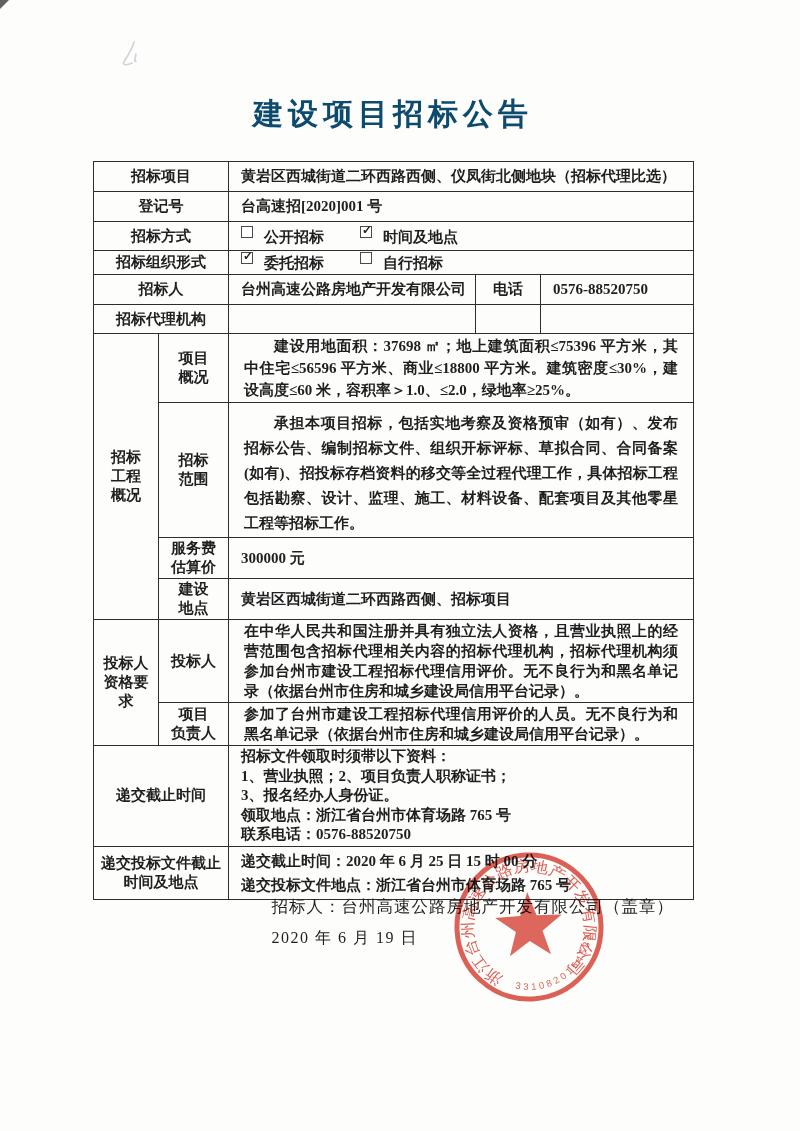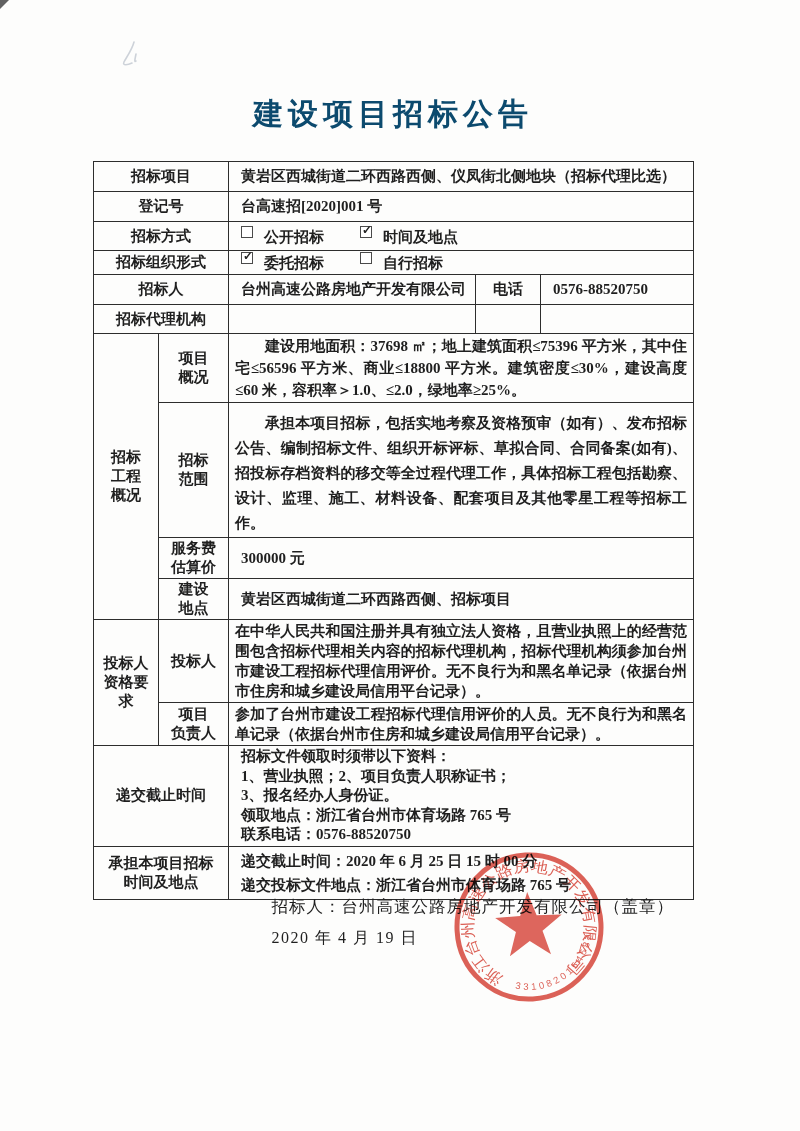--- a/index.html
+++ b/index.html
@@ -25,21 +25,21 @@
   td{
     border:1.6px solid #2d2d2d;padding:1px 6px;font-size:15px;
     vertical-align:middle;overflow:hidden;font-weight:bold;
   }
   td.lbl{text-align:center;padding:1px 2px;line-height:19px;}
   td.val{padding-left:12px;}
   .r1 td{height:30px}.r2 td{height:30px}.r3 td{height:29px}.r4 td{height:16px}
   .r5 td{height:30px}.r6 td{height:29px}
   td.h-overview{height:68px}td.h-scope{height:126px}td.h-fee{height:40px}td.h-site{height:39px}
   td.h-bidder{height:83px}td.h-manager{height:43px}td.h-pickup{height:100px}td.h-deadline{height:53px}
-  .para{text-align:justify;padding:1px 6px;}
+  .para{text-align:justify;padding:1px 15px;}
   .para.indent div:first-child{text-indent:2em;}
   .lh22{line-height:22px}.lh25{line-height:25px;padding-top:8px}.lh20{line-height:20px}
   .lines div{white-space:nowrap;}
   .cb{
     display:inline-block;width:12px;height:12px;border:1.5px solid #4a4a4a;
     vertical-align:4px;margin-right:11px;background:#fff;position:relative;
   }
   .cb .chk{
     position:absolute;left:1px;top:-3px;font-style:normal;font-size:12px;
     line-height:12px;color:#222;
@@ -183,34 +183,34 @@
         <div>招标文件领取时须带以下资料：</div>
         <div>1、营业执照；2、项目负责人职称证书；</div>
         <div>3、报名经办人身份证。</div>
         <div>领取地点：浙江省台州市体育场路 765 号</div>
         <div>联系电话：0576-88520750</div>
       </td>
     </tr>
 
     <tr>
       <td colspan="2" class="lbl h-deadline">
-        <div>承担本项目招标</div>
+        <div>递交投标文件截止</div>
         <div>时间及地点</div>
       </td>
       <td colspan="3" class="val lines h-deadline" style="line-height:24px">
         <div>递交截止时间：2020 年 6 月 25 日 15 时 00 分</div>
         <div>递交投标文件地点：浙江省台州市体育场路 765 号</div>
       </td>
     </tr>
   </tbody>
     </table>
 
   <div class="footer">
     <div>招标人：台州高速公路房地产开发有限公司（盖章）</div>
-    <div class="date">2020 年 4 月 19 日</div>
+    <div class="date">2020 年 6 月 19 日</div>
   </div>
 
   <svg class="seal" width="170" height="170" viewBox="-85 -85 170 170">
     <defs>
       <path id="ringPath" d="M -28 48.5 A 56 56 0 1 1 28 48.5" fill="none"></path>
       <path id="numPath" d="M -26.6 57.1 A 63 63 0 0 0 57.1 -26.6" fill="none"></path>
     </defs>
     <g transform="rotate(-3)">
       <circle r="72" fill="none" stroke="#d5392c" stroke-width="5" stroke-opacity="0.9"></circle>
       <polygon points="0,-35 8.23,-11.33 33.29,-10.82 13.31,4.33 20.57,28.32 0,14 -20.57,28.32 -13.31,4.33 -33.29,-10.82 -8.23,-11.33" fill="#d5392c" fill-opacity="0.88"></polygon>

